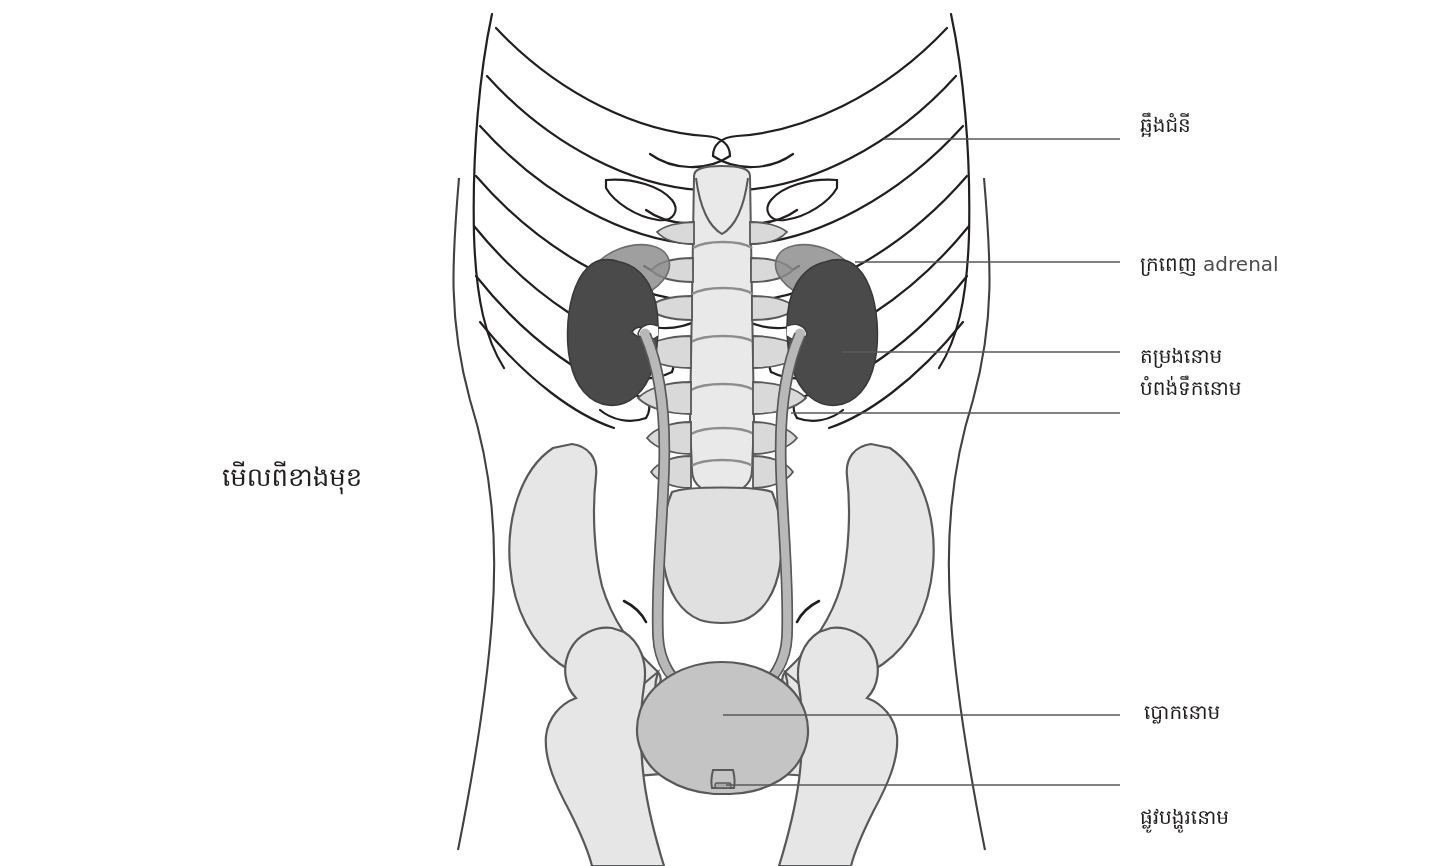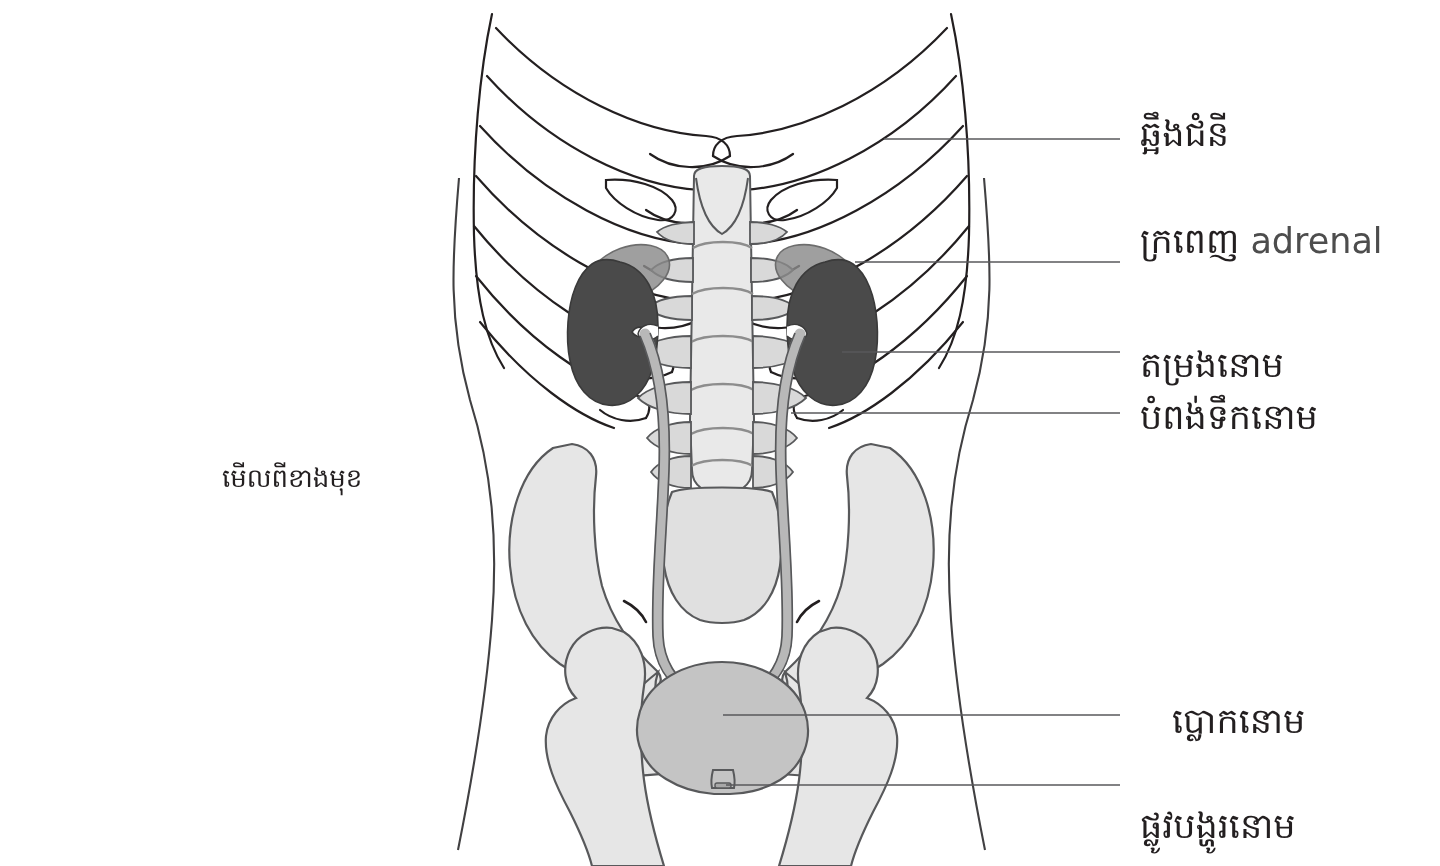--- a/index.html
+++ b/index.html
@@ -16,21 +16,21 @@
   }
   #figure {
     position: absolute;
     left: 0; top: 0;
     width: 1440px;
     height: 866px;
   }
   .label {
     position: absolute;
     font-family: "DejaVu Sans", "Liberation Sans", sans-serif;
-    font-size: 35px;
+    font-size: 20px;
     color: #231f20;
     white-space: nowrap;
     line-height: 1.25;
   }
   .label.view-note {
     font-size: 26px;
   }
   .label .latin {
     color: #4d4d4d;
   }
@@ -211,20 +211,20 @@
       <line x1="842" y1="352" x2="1120" y2="352" stroke="#58595b" stroke-width="1.6"></line>
       <line x1="791" y1="413" x2="1120" y2="413" stroke="#58595b" stroke-width="1.6"></line>
       <line x1="723" y1="715" x2="1120" y2="715" stroke="#58595b" stroke-width="1.6"></line>
       <line x1="726" y1="785" x2="1120" y2="785" stroke="#58595b" stroke-width="1.6"></line>
     </g>
 
 </svg>
 
 <div id="label-layer">
     <div class="label" style="left: 1140px; top: 113px;"><span>ឆ្អឹងជំនី</span></div>
-    <div class="label" style="left: 1140px; top: 220px;"><span>ក្រពេញ</span><span class="latin"> adrenal</span></div>
+    <div class="label" style="left: 1140px; top: 252px;"><span>ក្រពេញ</span><span class="latin"> adrenal</span></div>
     <div class="label" style="left: 1140px; top: 344px;"><span>តម្រងនោម</span></div>
-    <div class="label" style="left: 1140px; top: 396px; font-family: Liberation Serif, serif;"><span>បំពង់ទឹកនោម</span></div>
-    <div class="label" style="left: 1172px; top: 700px;"><span>ប្លោកនោម</span></div>
+    <div class="label" style="left: 1140px; top: 376px; font-family: Liberation Serif, serif;"><span>បំពង់ទឹកនោម</span></div>
+    <div class="label" style="left: 1144px; top: 700px;"><span>ប្លោកនោម</span></div>
     <div class="label" style="left: 1140px; top: 805px;"><span>ផ្លូវបង្ហូរនោម</span></div>
   </div>
 
-<div class="label view-note" id="view-note" style="left:222px; top:462px;">មើលពីខាងមុខ</div>
+<div class="label view-note" id="view-note" style="left:222px; top:462px;font-family:Liberation Serif, serif;">មើលពីខាងមុខ</div>
 
 </body></html>

